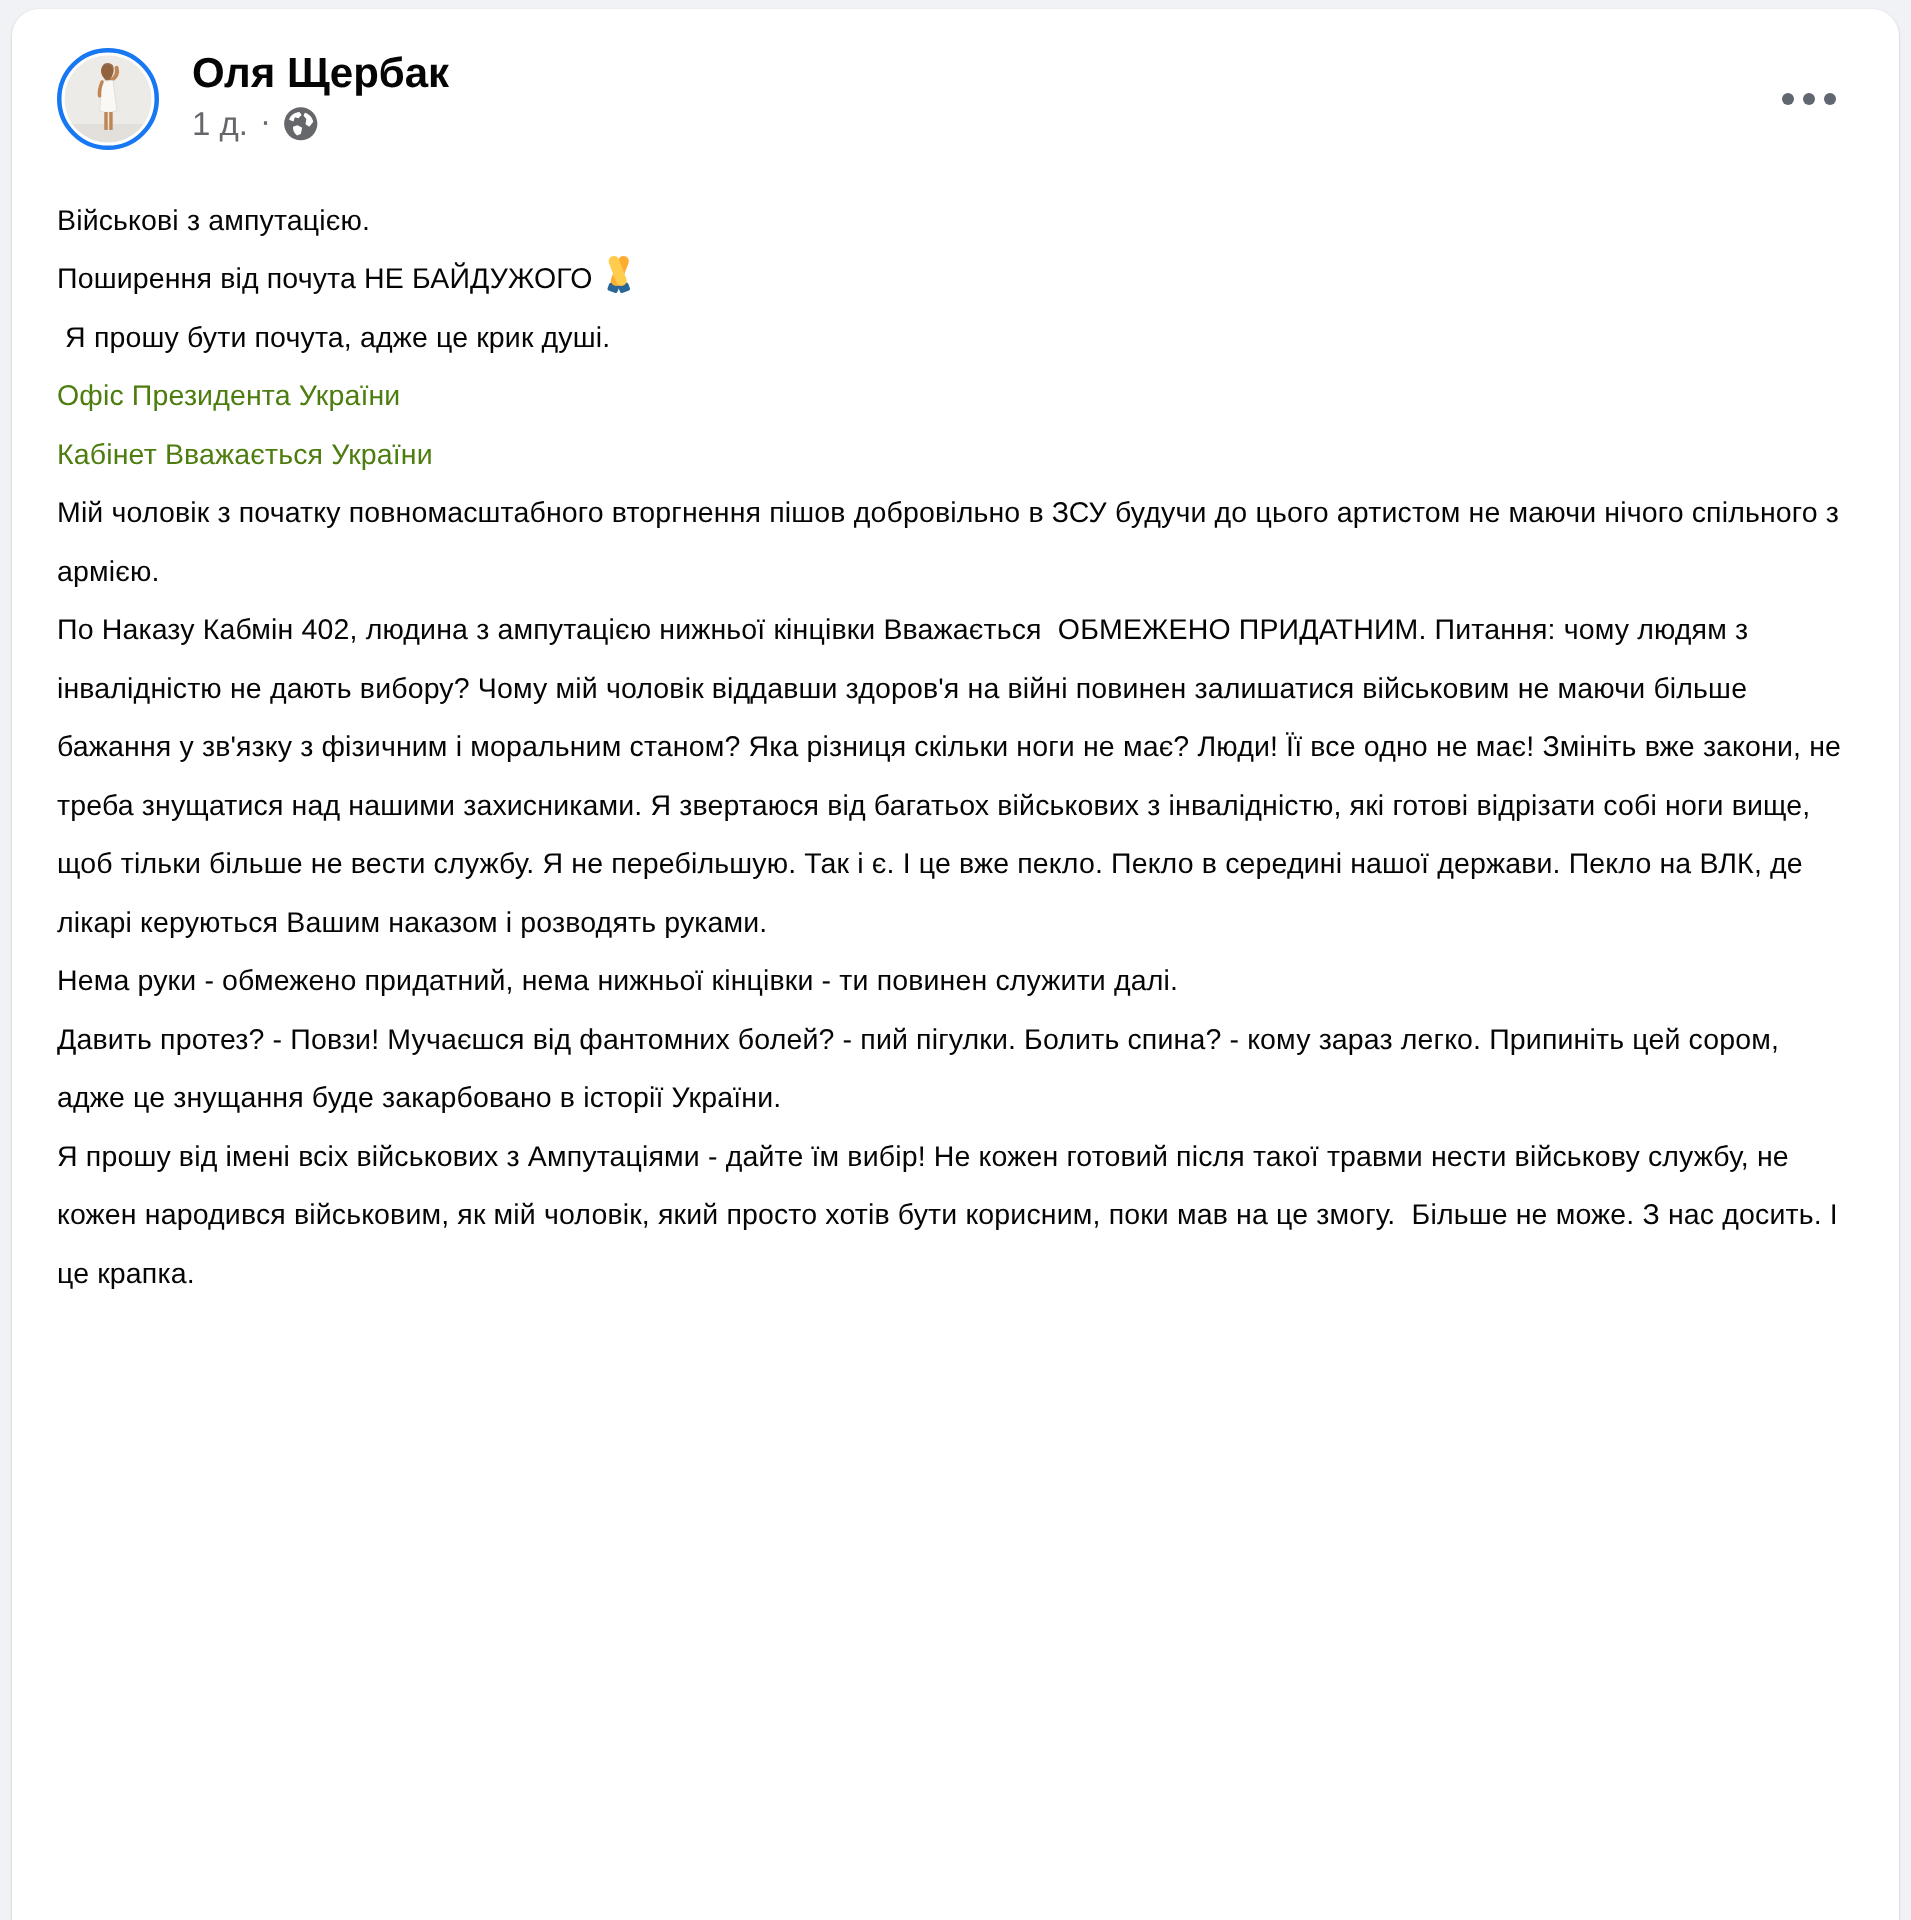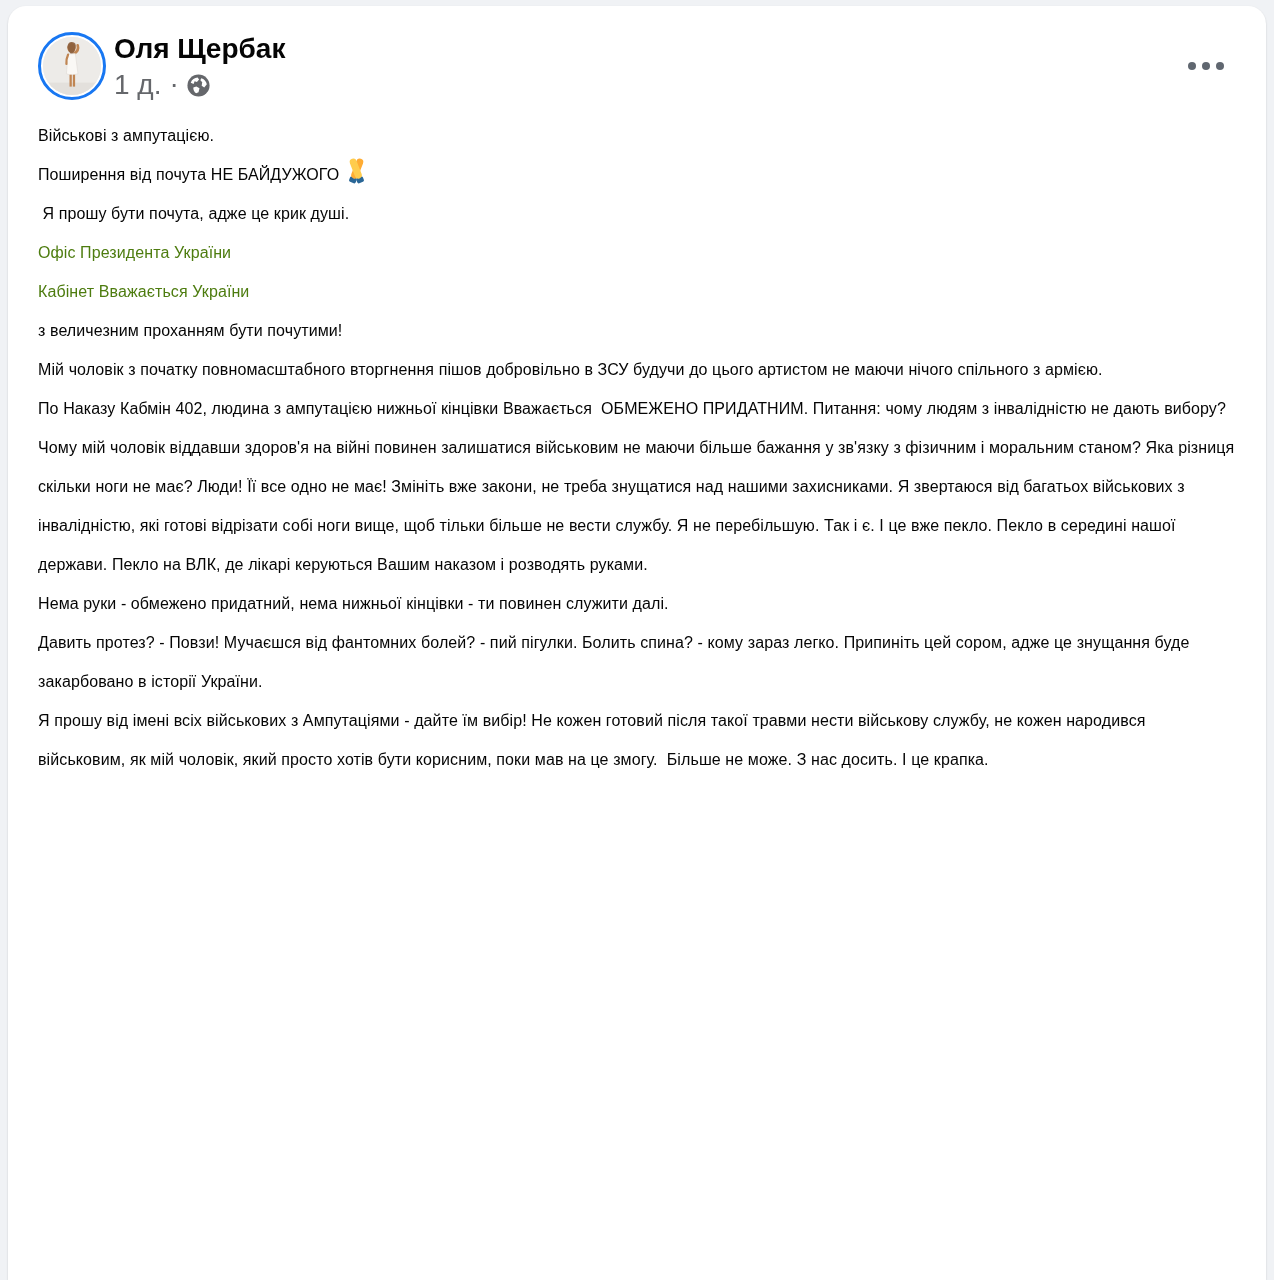--- a/index.html
+++ b/index.html
@@ -44,34 +44,34 @@
     cursor: pointer;
   }
   .avatar {
     width: 100%;
     height: 100%;
     border-radius: 50%;
     overflow: hidden;
     background: #ECEAE7;
   }
   .avatar svg { display: block; width: 100%; height: 100%; }
-  .header-text { margin-left: 8px; padding-top: 1px; }
+  .header-text { margin-left: 22px; padding-top: 1px; }
   .author-name {
     font-size: 28px;
     font-weight: 700;
     color: #050505;
     line-height: 1.15;
     cursor: pointer;
   }
   .meta-row {
     display: flex;
     align-items: center;
     gap: 8px;
     margin-top: 6px;
-    font-size: 28px;
+    font-size: 22px;
     color: #65676B;
     line-height: 1;
   }
   .meta-row .sep { margin-top: -3px; }
   .globe { width: 23px; height: 23px; display: inline-block; }
   .more-btn {
     position: absolute;
     top: 20px;
     right: 6px;
     display: flex;
@@ -81,22 +81,22 @@
     border: none;
     background: transparent;
   }
   .more-btn .dot {
     width: 8px; height: 8px;
     border-radius: 50%;
     background: #606770;
   }
   
   .post-body {
-    margin-top: 16px;
-    font-size: 16px;
+    margin-top: 28px;
+    font-size: 19px;
     line-height: 39px;
     color: #050505;
     letter-spacing: 0.1px;
   }
   .post-body p { margin: 0; white-space: pre-wrap; }
   .entity-link {
     color: #4d7c0f;
     text-decoration: none;
     cursor: pointer;
   }
@@ -163,21 +163,20 @@
             <rect x="13.6" y="2.5" width="8.8" height="26" rx="4.4" fill="#FFAC33"></rect>
           </g>
           <g transform="rotate(-21 18 18)">
             <rect x="13.6" y="27" width="8.8" height="7" rx="2" fill="#2A6797"></rect>
             <rect x="13.6" y="2.5" width="8.8" height="26" rx="4.4" fill="#FFCC4D"></rect>
           </g>
         </svg></span></p>
       <p><span> Я прошу бути почута, адже це крик душі.</span></p>
       <p><a class="entity-link">Офіс Президента України</a></p>
       <p><a class="entity-link">Кабінет Вважається України</a></p>
-      <p><span>з величезним проханням бути почутими!</span></p>
       <p><span>Мій чоловік з початку повномасштабного вторгнення пішов добровільно в ЗСУ будучи до цього артистом не маючи нічого спільного з армією.</span></p>
       <p><span>По Наказу Кабмін 402, людина з ампутацією нижньої кінцівки Вважається  ОБМЕЖЕНО ПРИДАТНИМ. Питання: чому людям з інвалідністю не дають вибору? Чому мій чоловік віддавши здоров'я на війні повинен залишатися військовим не маючи більше бажання у зв'язку з фізичним і моральним станом? Яка різниця скільки ноги не має? Люди! Її все одно не має! Змініть вже закони, не треба знущатися над нашими захисниками. Я звертаюся від багатьох військових з інвалідністю, які готові відрізати собі ноги вище, щоб тільки більше не вести службу. Я не перебільшую. Так і є. І це вже пекло. Пекло в середині нашої держави. Пекло на ВЛК, де лікарі керуються Вашим наказом і розводять руками.</span></p>
       <p><span>Нема руки - обмежено придатний, нема нижньої кінцівки - ти повинен служити далі.</span></p>
       <p><span>Давить протез? - Повзи! Мучаєшся від фантомних болей? - пий пігулки. Болить спина? - кому зараз легко. Припиніть цей сором, адже це знущання буде закарбовано в історії України.</span></p>
       <p><span>Я прошу від імені всіх військових з Ампутаціями - дайте їм вибір! Не кожен готовий після такої травми нести військову службу, не кожен народився військовим, як мій чоловік, який просто хотів бути корисним, поки мав на це змогу.  Більше не може. З нас досить. І це крапка.</span></p>
     </div>
 
   </div>
 </div>
 

